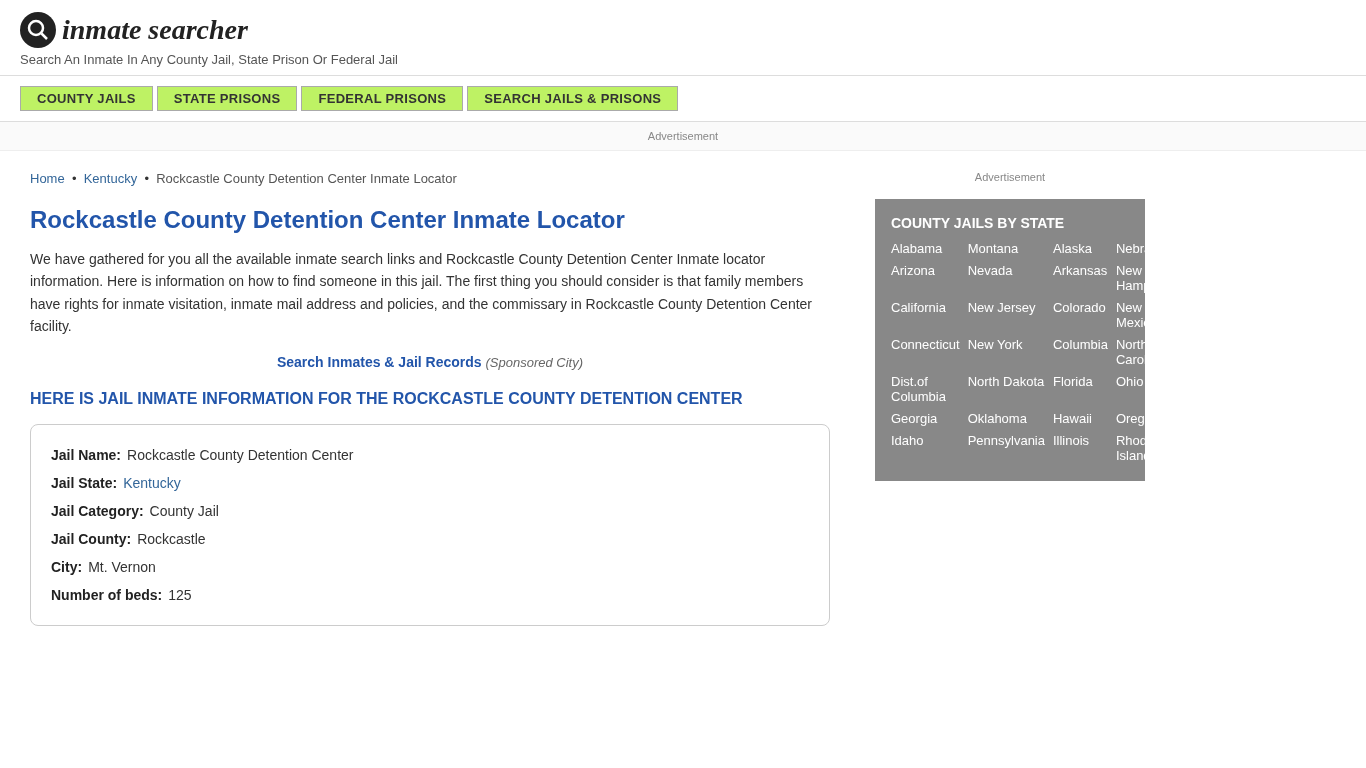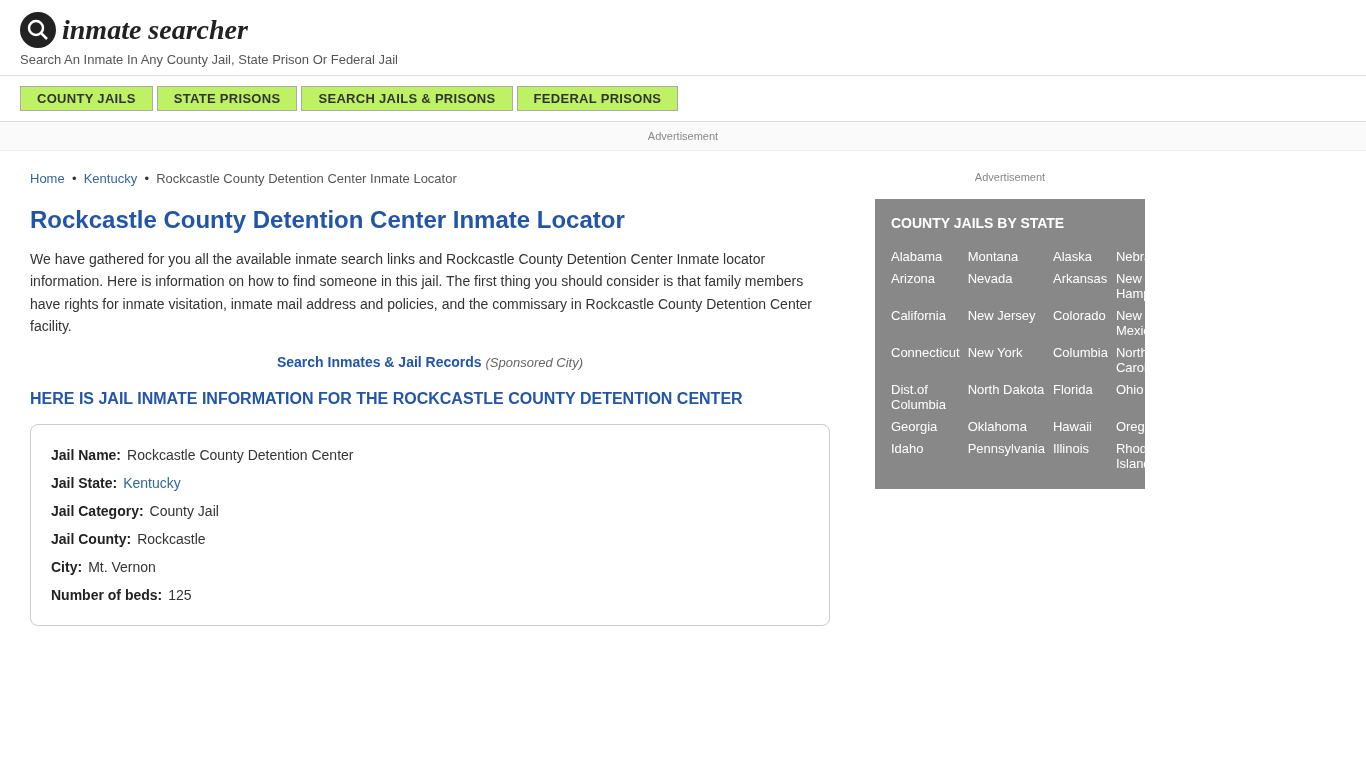--- a/index.html
+++ b/index.html
@@ -57,21 +57,21 @@
       background: #fff; font-size: 14px; line-height: 2;
     }
     .info-row { display: flex; gap: 6px; }
     .info-label { font-weight: bold; color: #222; }
     .info-value { color: #333; }
     .info-value.link { color: #336699; }
 
     
     #sidebar-ad { font-size: 11px; color: #888; text-align: center; margin-bottom: 16px; }
     #county-jails-box { background: #888; padding: 16px; }
-    #county-jails-title { font-size: 14px; font-weight: bold; color: #fff; margin-bottom: 16px; text-transform: uppercase; }
+    #county-jails-title { font-size: 14px; font-weight: bold; color: #fff; margin-bottom: 8px; text-transform: uppercase; }
     #states-grid { display: grid; grid-template-columns: 1fr 1fr 1fr 1fr; gap: 3px 8px; }
     .state-link { color: #fff; font-size: 13px; text-decoration: none; cursor: pointer; padding: 2px 0; }
   </style>
 </head>
 <body>
 
 <div id="header">
   <div id="logo-area">
     <div id="logo-icon">
       <svg width="22" height="22" viewBox="0 0 22 22" fill="none">
@@ -80,22 +80,22 @@
       </svg>
     </div>
     <div id="logo-text">inmate searcher</div>
   </div>
   <div id="tagline">Search An Inmate In Any County Jail, State Prison Or Federal Jail</div>
 </div>
 
 <div id="nav">
   <button class="nav-btn">COUNTY JAILS</button>
   <button class="nav-btn">STATE PRISONS</button>
+  <button class="nav-btn">FEDERAL PRISONS</button>
   <button class="nav-btn">SEARCH JAILS &amp; PRISONS</button>
-  <button class="nav-btn">FEDERAL PRISONS</button>
 </div>
 
 <div id="ad-banner">Advertisement</div>
 
 <div id="content-wrap">
 
   <div id="main">
 
     <div id="breadcrumb">
       <a href="#">Home</a>

